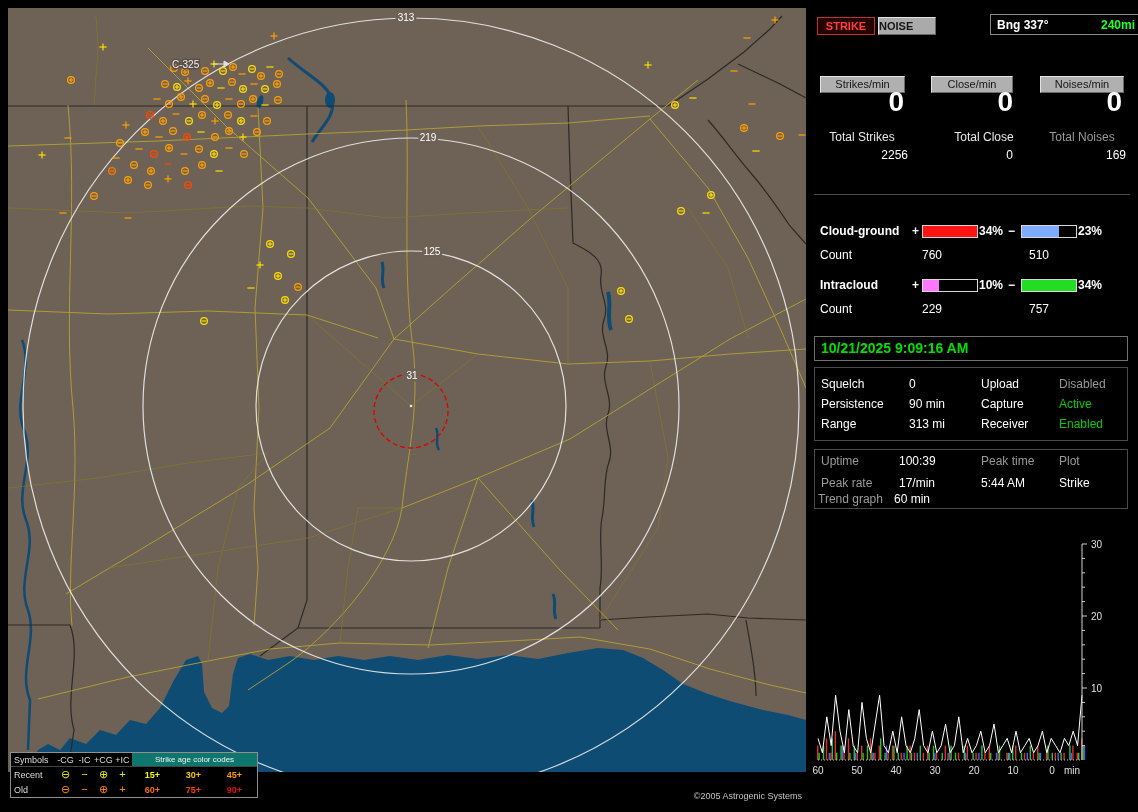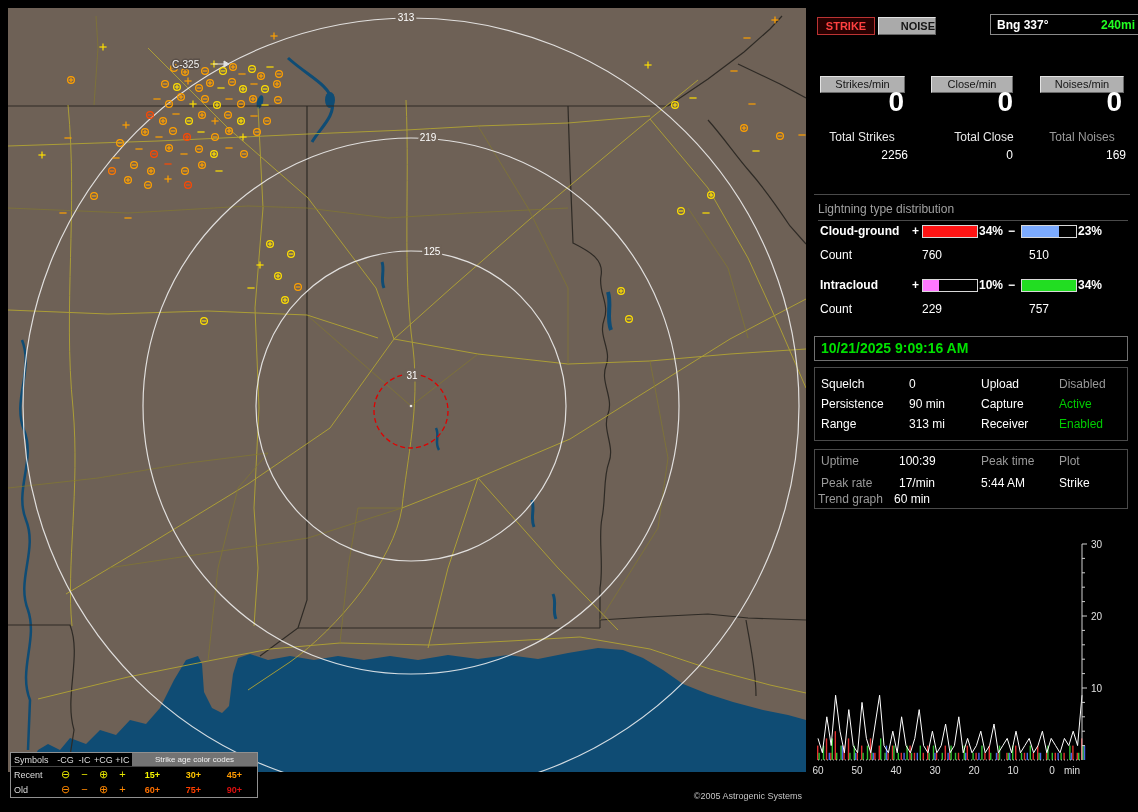--- a/index.html
+++ b/index.html
@@ -11,33 +11,33 @@
   .copyright{position:absolute;left:0;top:783px;width:794px;text-align:right;
              font-size:9px;color:#c4c4c4;}
 
   
   .legend{position:absolute;left:2px;top:744px;width:246px;background:#000;
           border:1px solid #909090;font-size:9px;color:#ddd;}
   .lg-row{display:flex;align-items:center;height:15px;}
   .lg-head{height:13px;border-bottom:1px solid #444;}
   .lg-c0{width:42px;padding-left:3px;}
   .lg-cs{width:19px;text-align:center;}
-  .lg-age-title{flex:1;background:#737373;height:100%;display:flex;align-items:center;
+  .lg-age-title{flex:1;background:#0f766e;height:100%;display:flex;align-items:center;
                 justify-content:center;font-size:8px;color:#f0f0f0;}
   .lg-ca{width:41px;text-align:center;font-weight:bold;}
   .lg-glyph{font-size:11px;line-height:11px;}
 
   
   .sidebar{position:absolute;left:812px;top:8px;width:322px;height:798px;background:#000;}
 
   .btn-strike{position:absolute;left:5px;top:9px;width:56px;height:16px;line-height:16px;
     text-align:center;font-size:11px;font-weight:bold;color:#ff4040;background:#270000;
     border:1px solid #b33;}
   .btn-noise{position:absolute;left:66px;top:9px;width:56px;height:16px;line-height:16px;
-    text-align:right;font-size:11px;font-weight:bold;color:#161616;background:#aaa;
+    text-align:left;font-size:11px;font-weight:bold;color:#161616;background:#aaa;
     border:1px solid;border-color:#e2e2e2 #666 #666 #e2e2e2;}
   .bng-box{position:absolute;left:178px;top:6px;width:138px;height:19px;border:1px solid #8a8a8a;
     display:flex;justify-content:space-between;align-items:center;padding:0 6px;font-size:12px;}
   .bng-label{font-weight:bold;color:#fff;}
   .bng-range{font-weight:bold;color:#2f2;}
 
   .cbtn{position:absolute;top:68px;height:15px;line-height:15px;text-align:center;
     font-size:11px;color:#151515;background:#b0b0b0;
     border:1px solid;border-color:#e4e4e4 #686868 #686868 #e4e4e4;}
   .cbtn1{left:8px;width:83px;} .cbtn2{left:119px;width:80px;} .cbtn3{left:228px;width:82px;}
@@ -656,21 +656,20 @@
   <div class="czero cz3">0</div>
 
   <div class="tlab tl1">Total Strikes</div>
   <div class="tlab tl2">Total Close</div>
   <div class="tlab tl3">Total Noises</div>
   <div class="tval tv1">2256</div>
   <div class="tval tv2">0</div>
   <div class="tval tv3">169</div>
 
   <div class="divider1"></div>
-  <div class="dist-head">Lightning type distribution</div>
 
   <div class="drow drow1">
     <span class="dname">Cloud-ground</span>
     <span class="dsign1">+</span>
     <span class="bar bar1">
         <i id="fill-p0" style="width: 100%; background: rgb(255, 20, 20);"></i>
       </span>
     <span class="dpct1">34%</span>
     <span class="dsign2">−</span>
     <span class="bar bar2">

